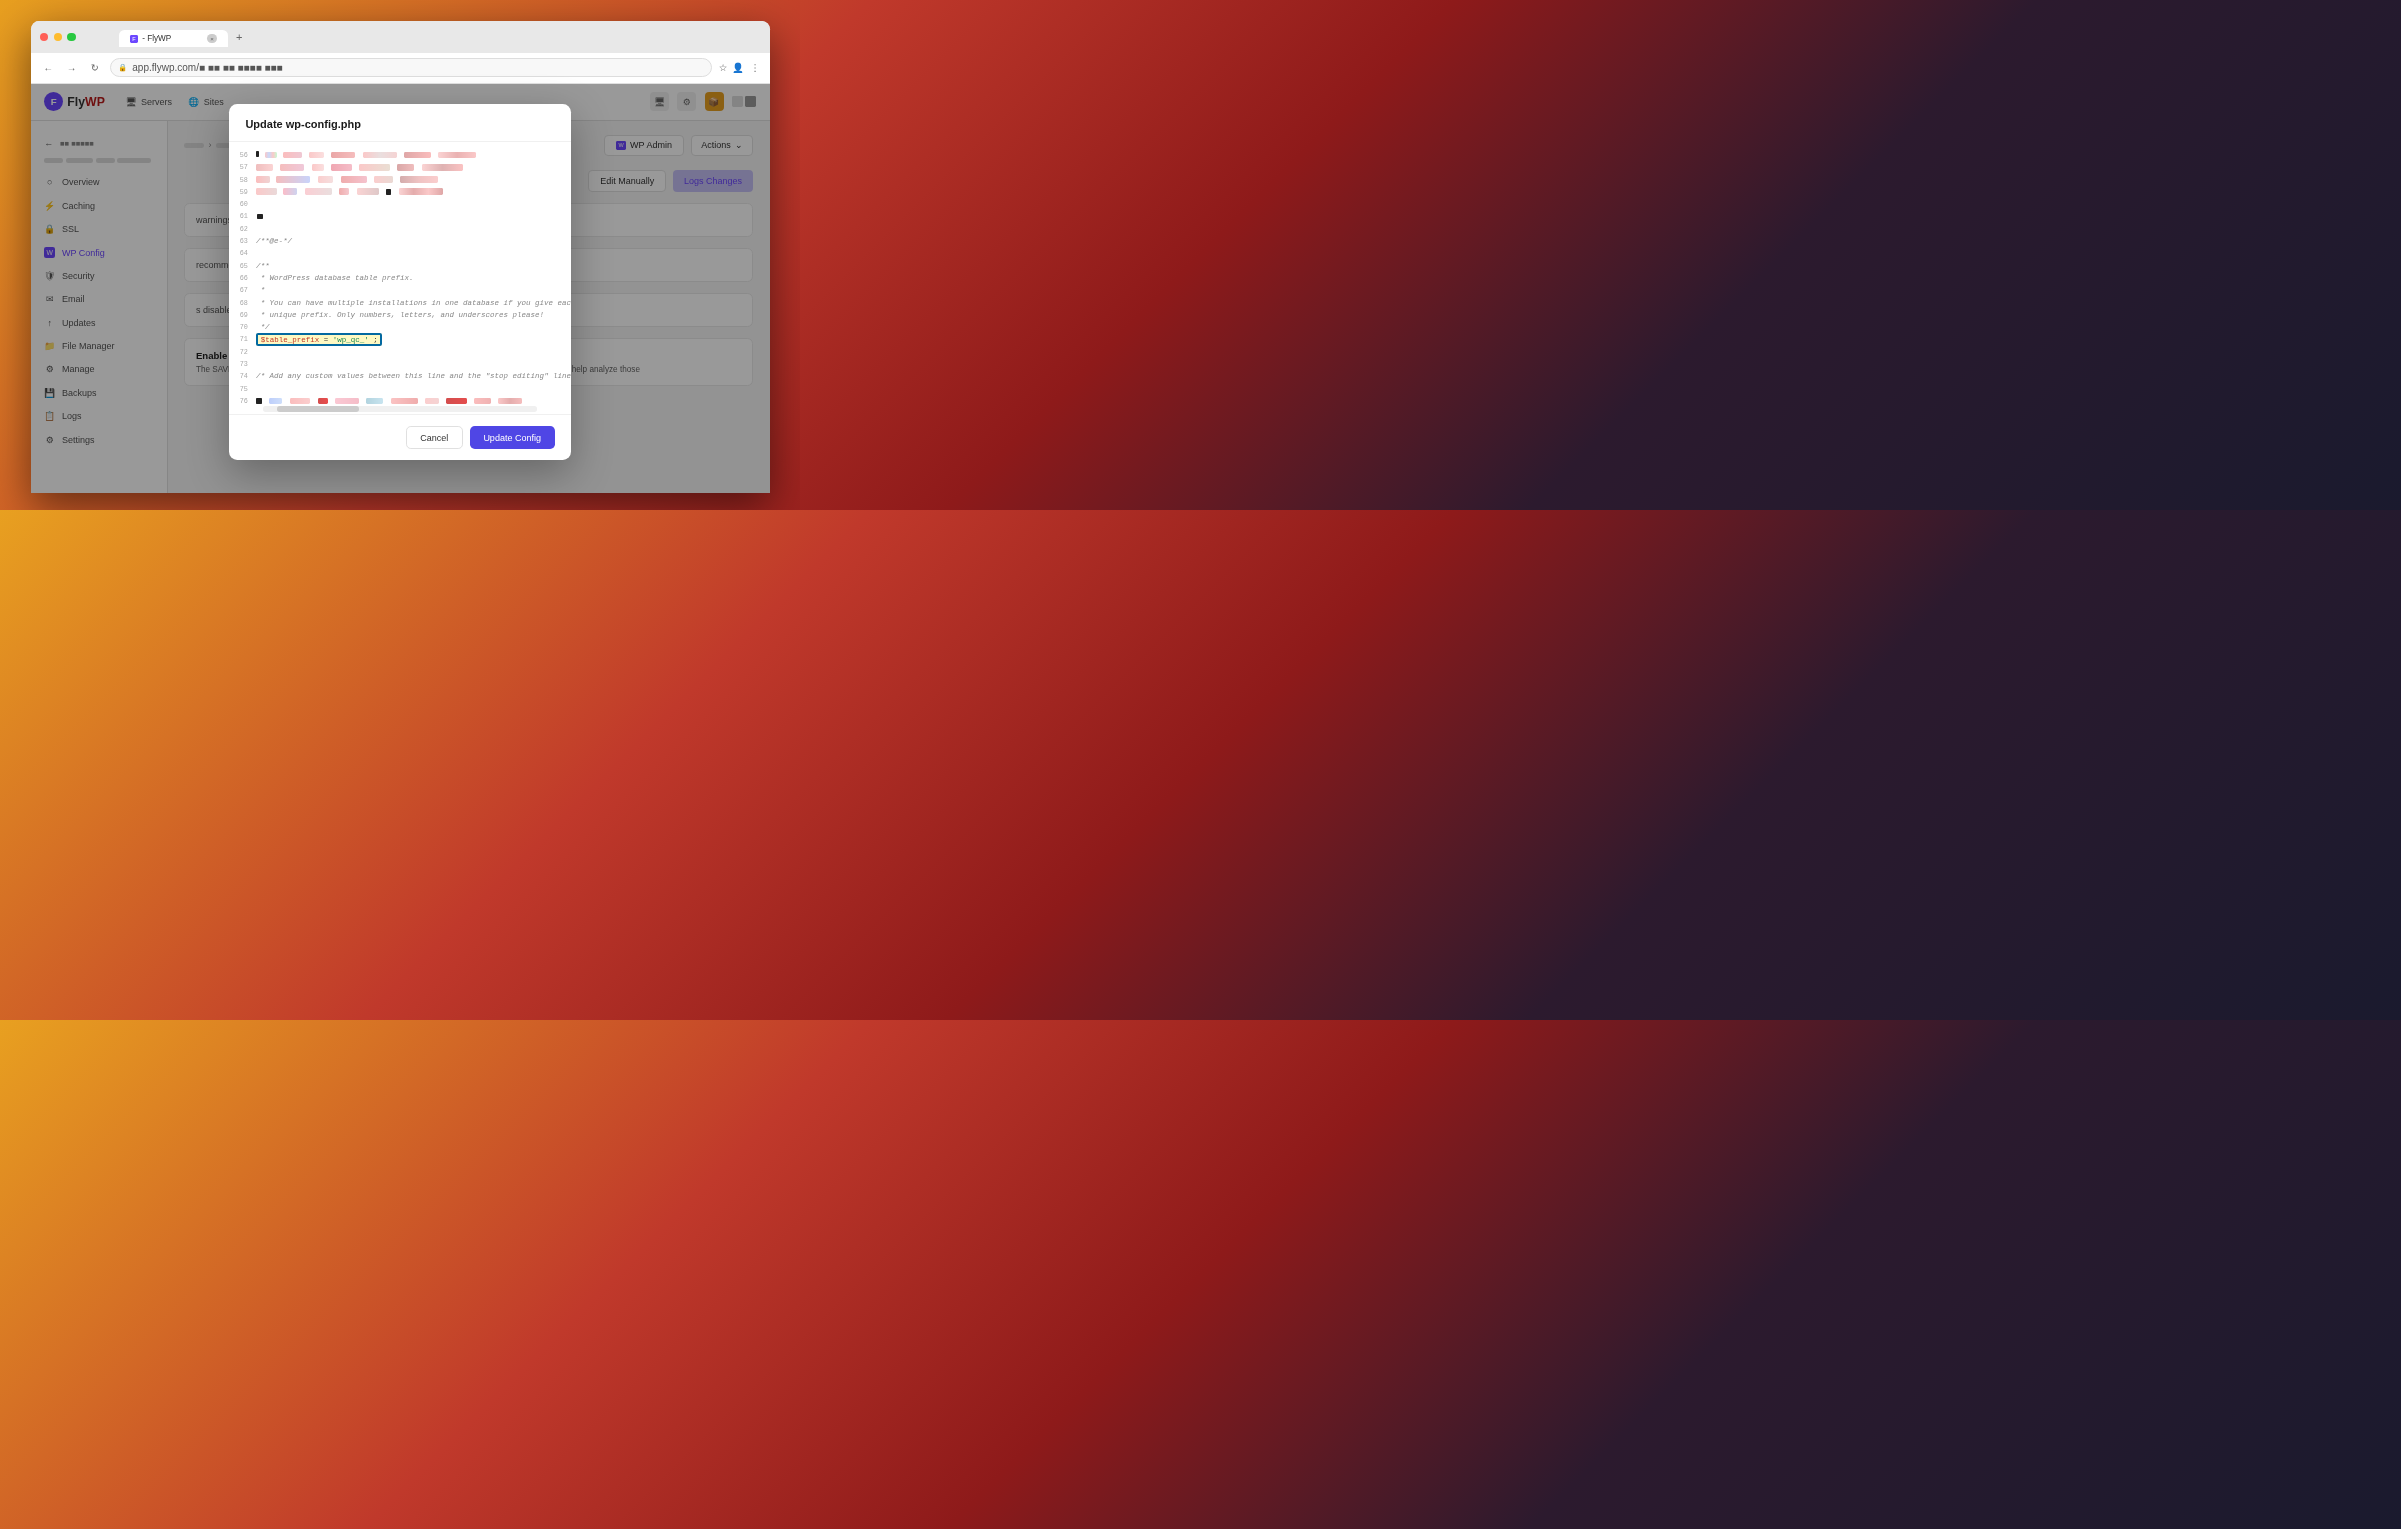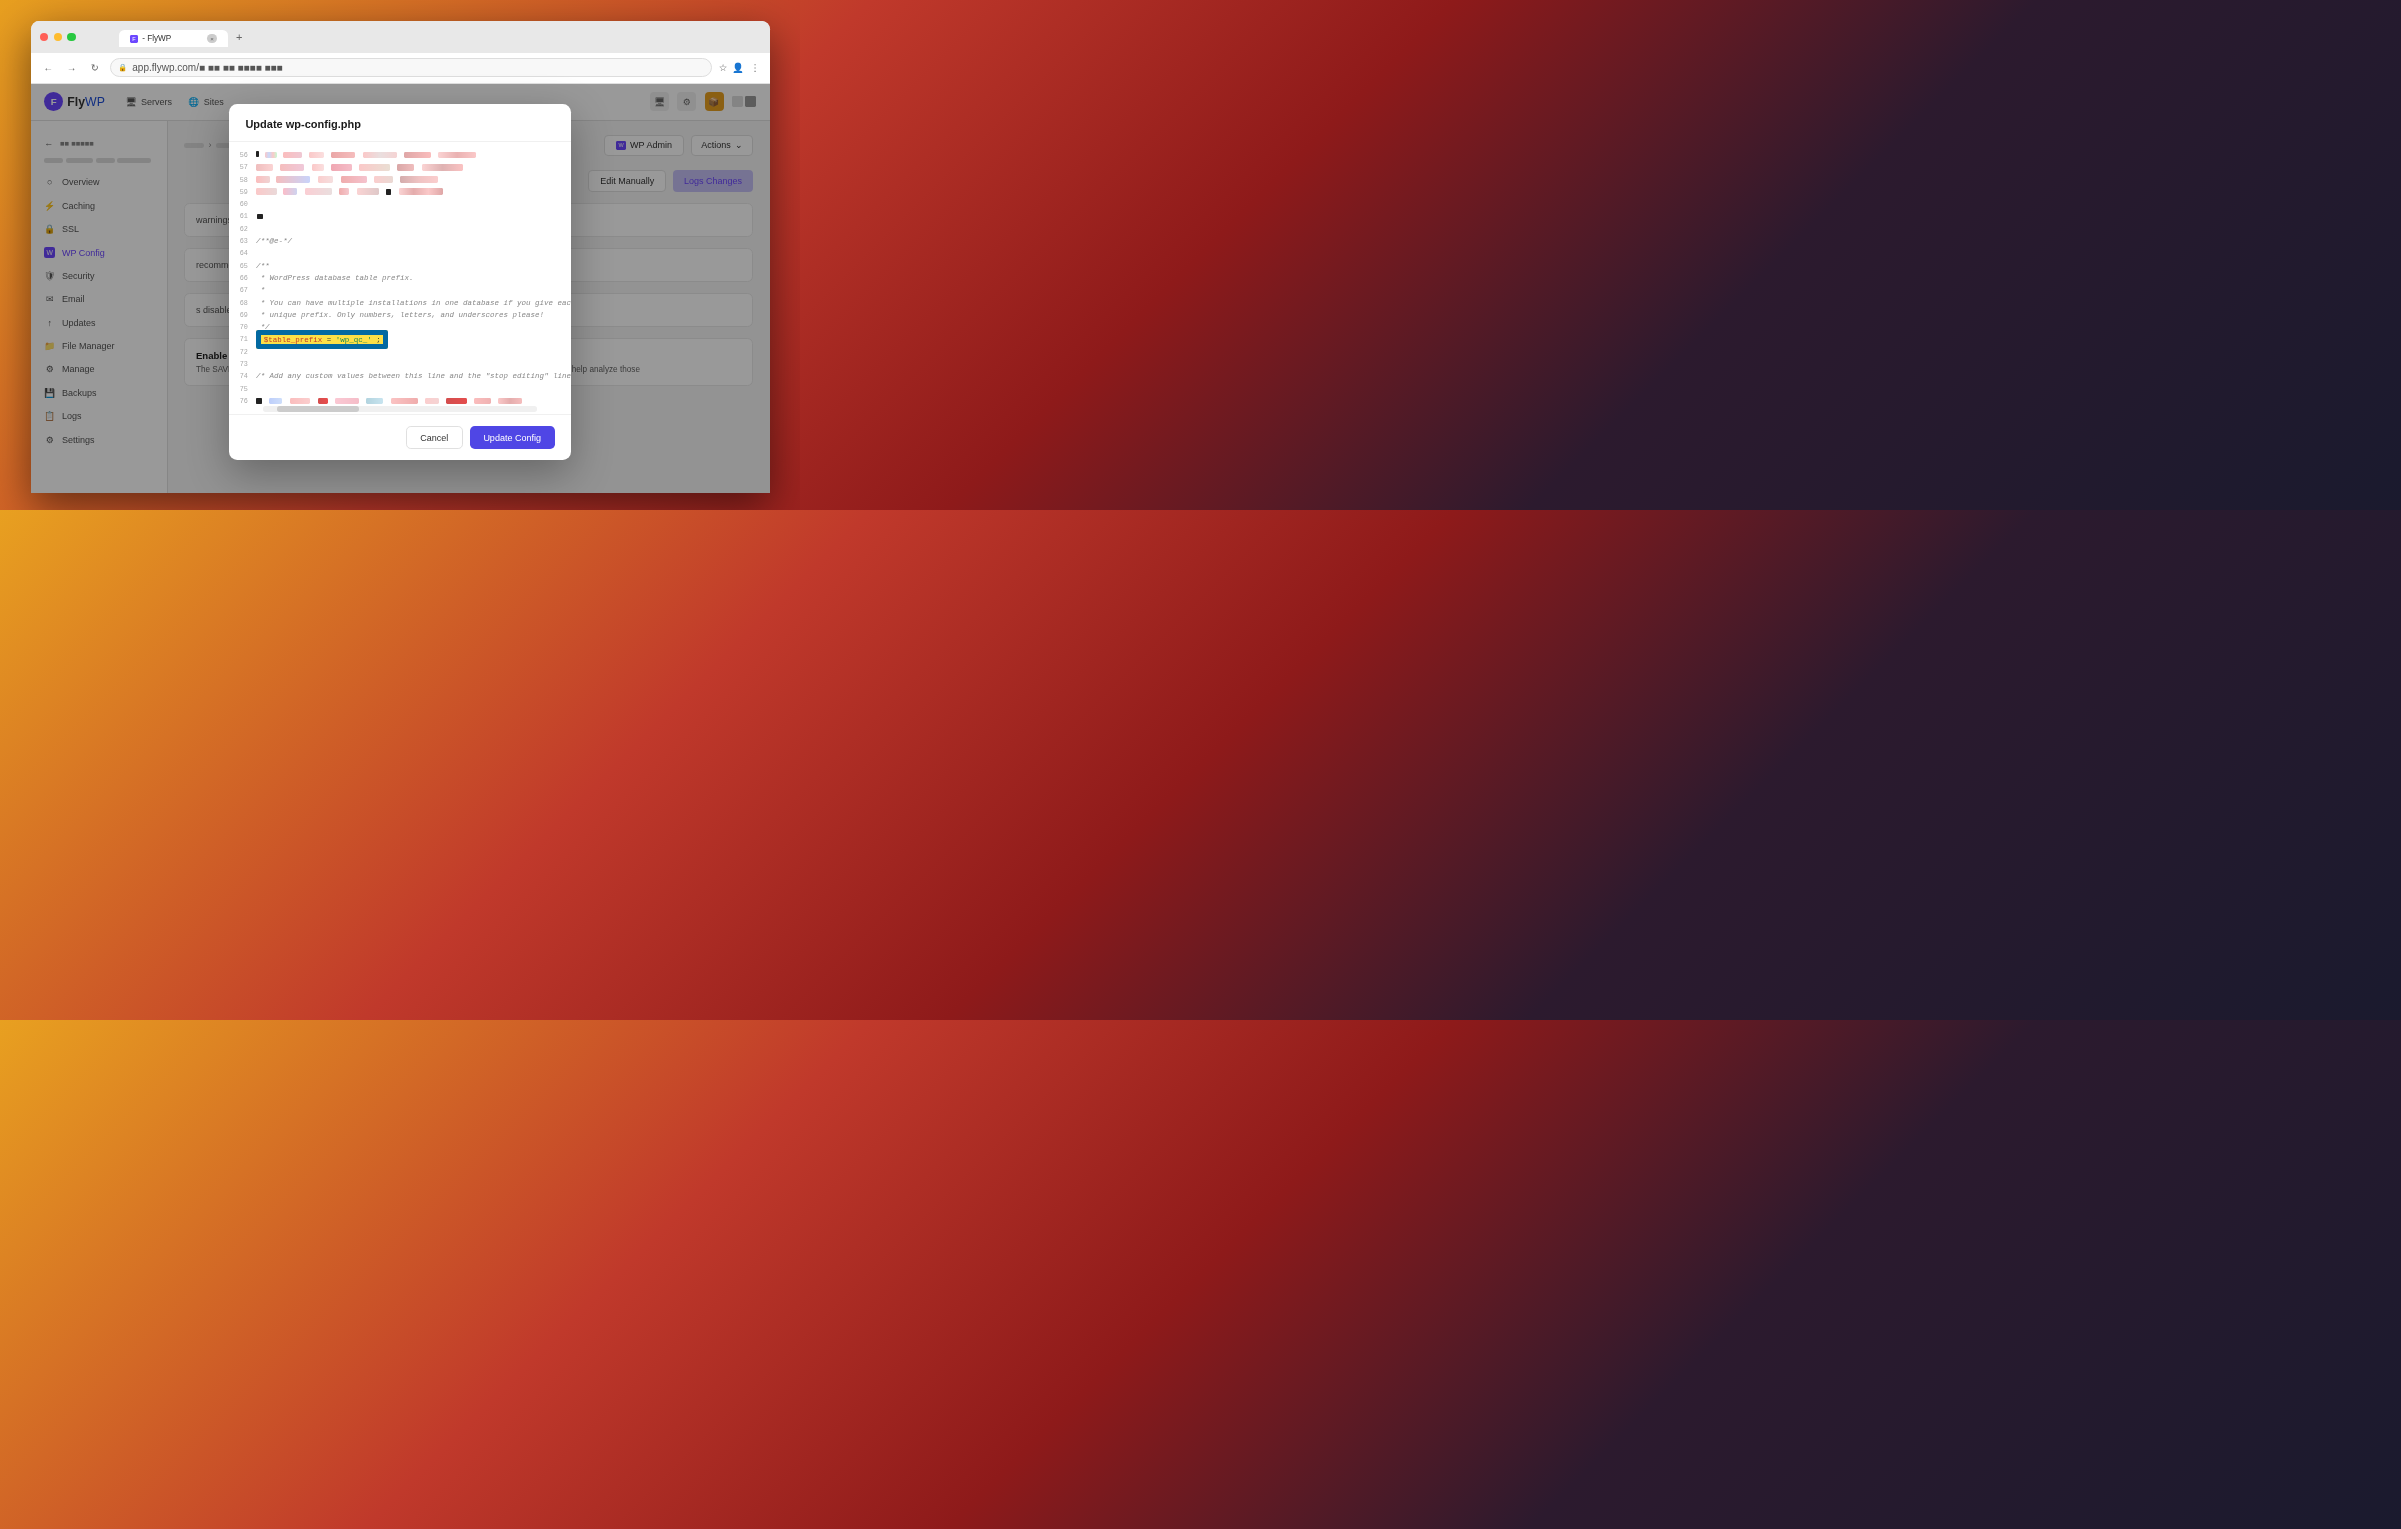--- a/index.html
+++ b/index.html
@@ -413,22 +413,22 @@
     .code-blurred { 
       display: inline-block;
       background: linear-gradient(90deg, #f8b0b0, #b0c8f8, #f8b0b0, #b0f8c0);
       border-radius: 1.4px;
       height: 6.8px;
       vertical-align: middle;
       opacity: 0.7;
     }
 
     .highlight-line {
-      background: #fde047;
-      border: 5px solid #0369a1;
+      background: #fef9c3;
+      border: 2px solid #0369a1;
       border-radius: 2.1px;
       padding: 0.7px 2.7px;
     }
 
     .scrollbar-horizontal {
       height: 5.5px;
       background: #f0f0f0;
       border-radius: 2.7px;
       margin: 2.7px 34px 2.7px 34px;
     }
@@ -527,21 +527,21 @@
       <span style="cursor:pointer;">👤</span>
       <span style="cursor:pointer;">⋮</span>
     </div>
   </div>
 
   <div class="app-content">
 
     <div class="top-nav">
       <div class="logo">
         <div class="logo-icon">F</div>
-        <span><span style="font-weight:700">Fly</span><span style="font-weight:400;color:#1d4ed8">WP</span></span>
+        <span><span style="font-weight:700">Fly</span><span style="font-weight:700;color:#b91c1c">WP</span></span>
       </div>
       <div class="nav-links">
         <a class="nav-link">
           <span>🖥</span>
           <span>Servers</span>
         </a>
         <a class="nav-link">
           <span>🌐</span>
           <span>Sites</span>
         </a>

